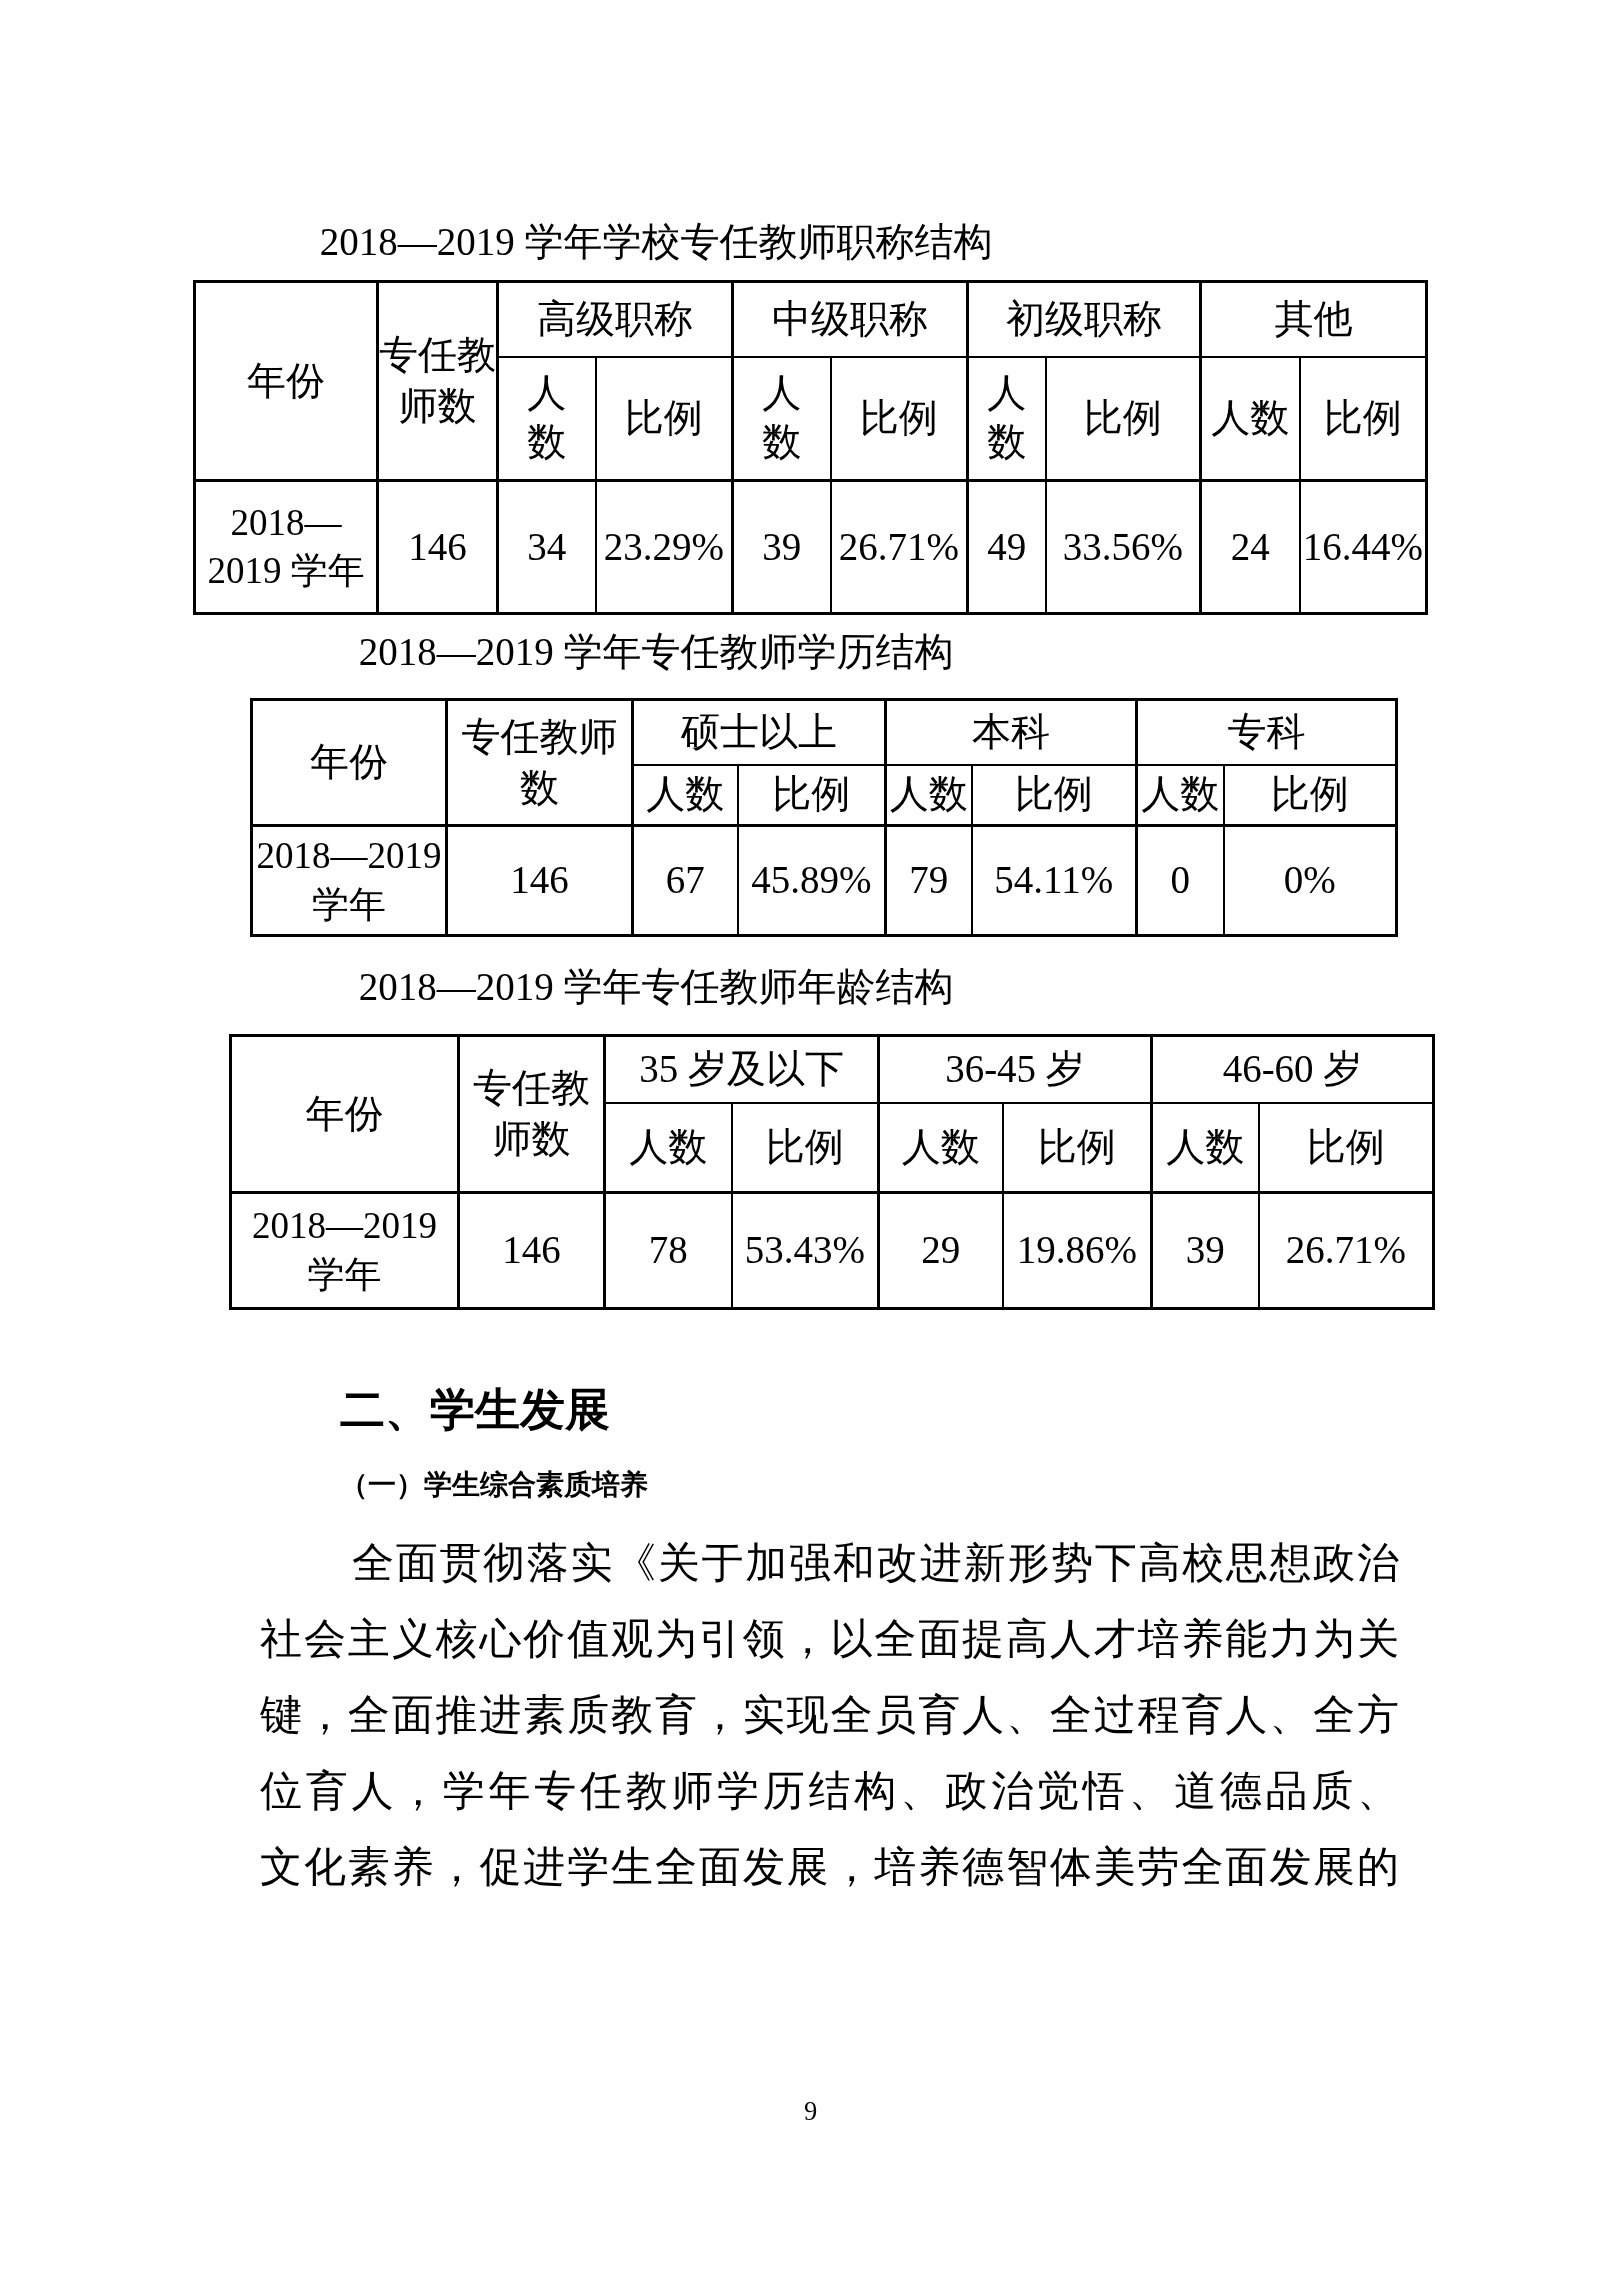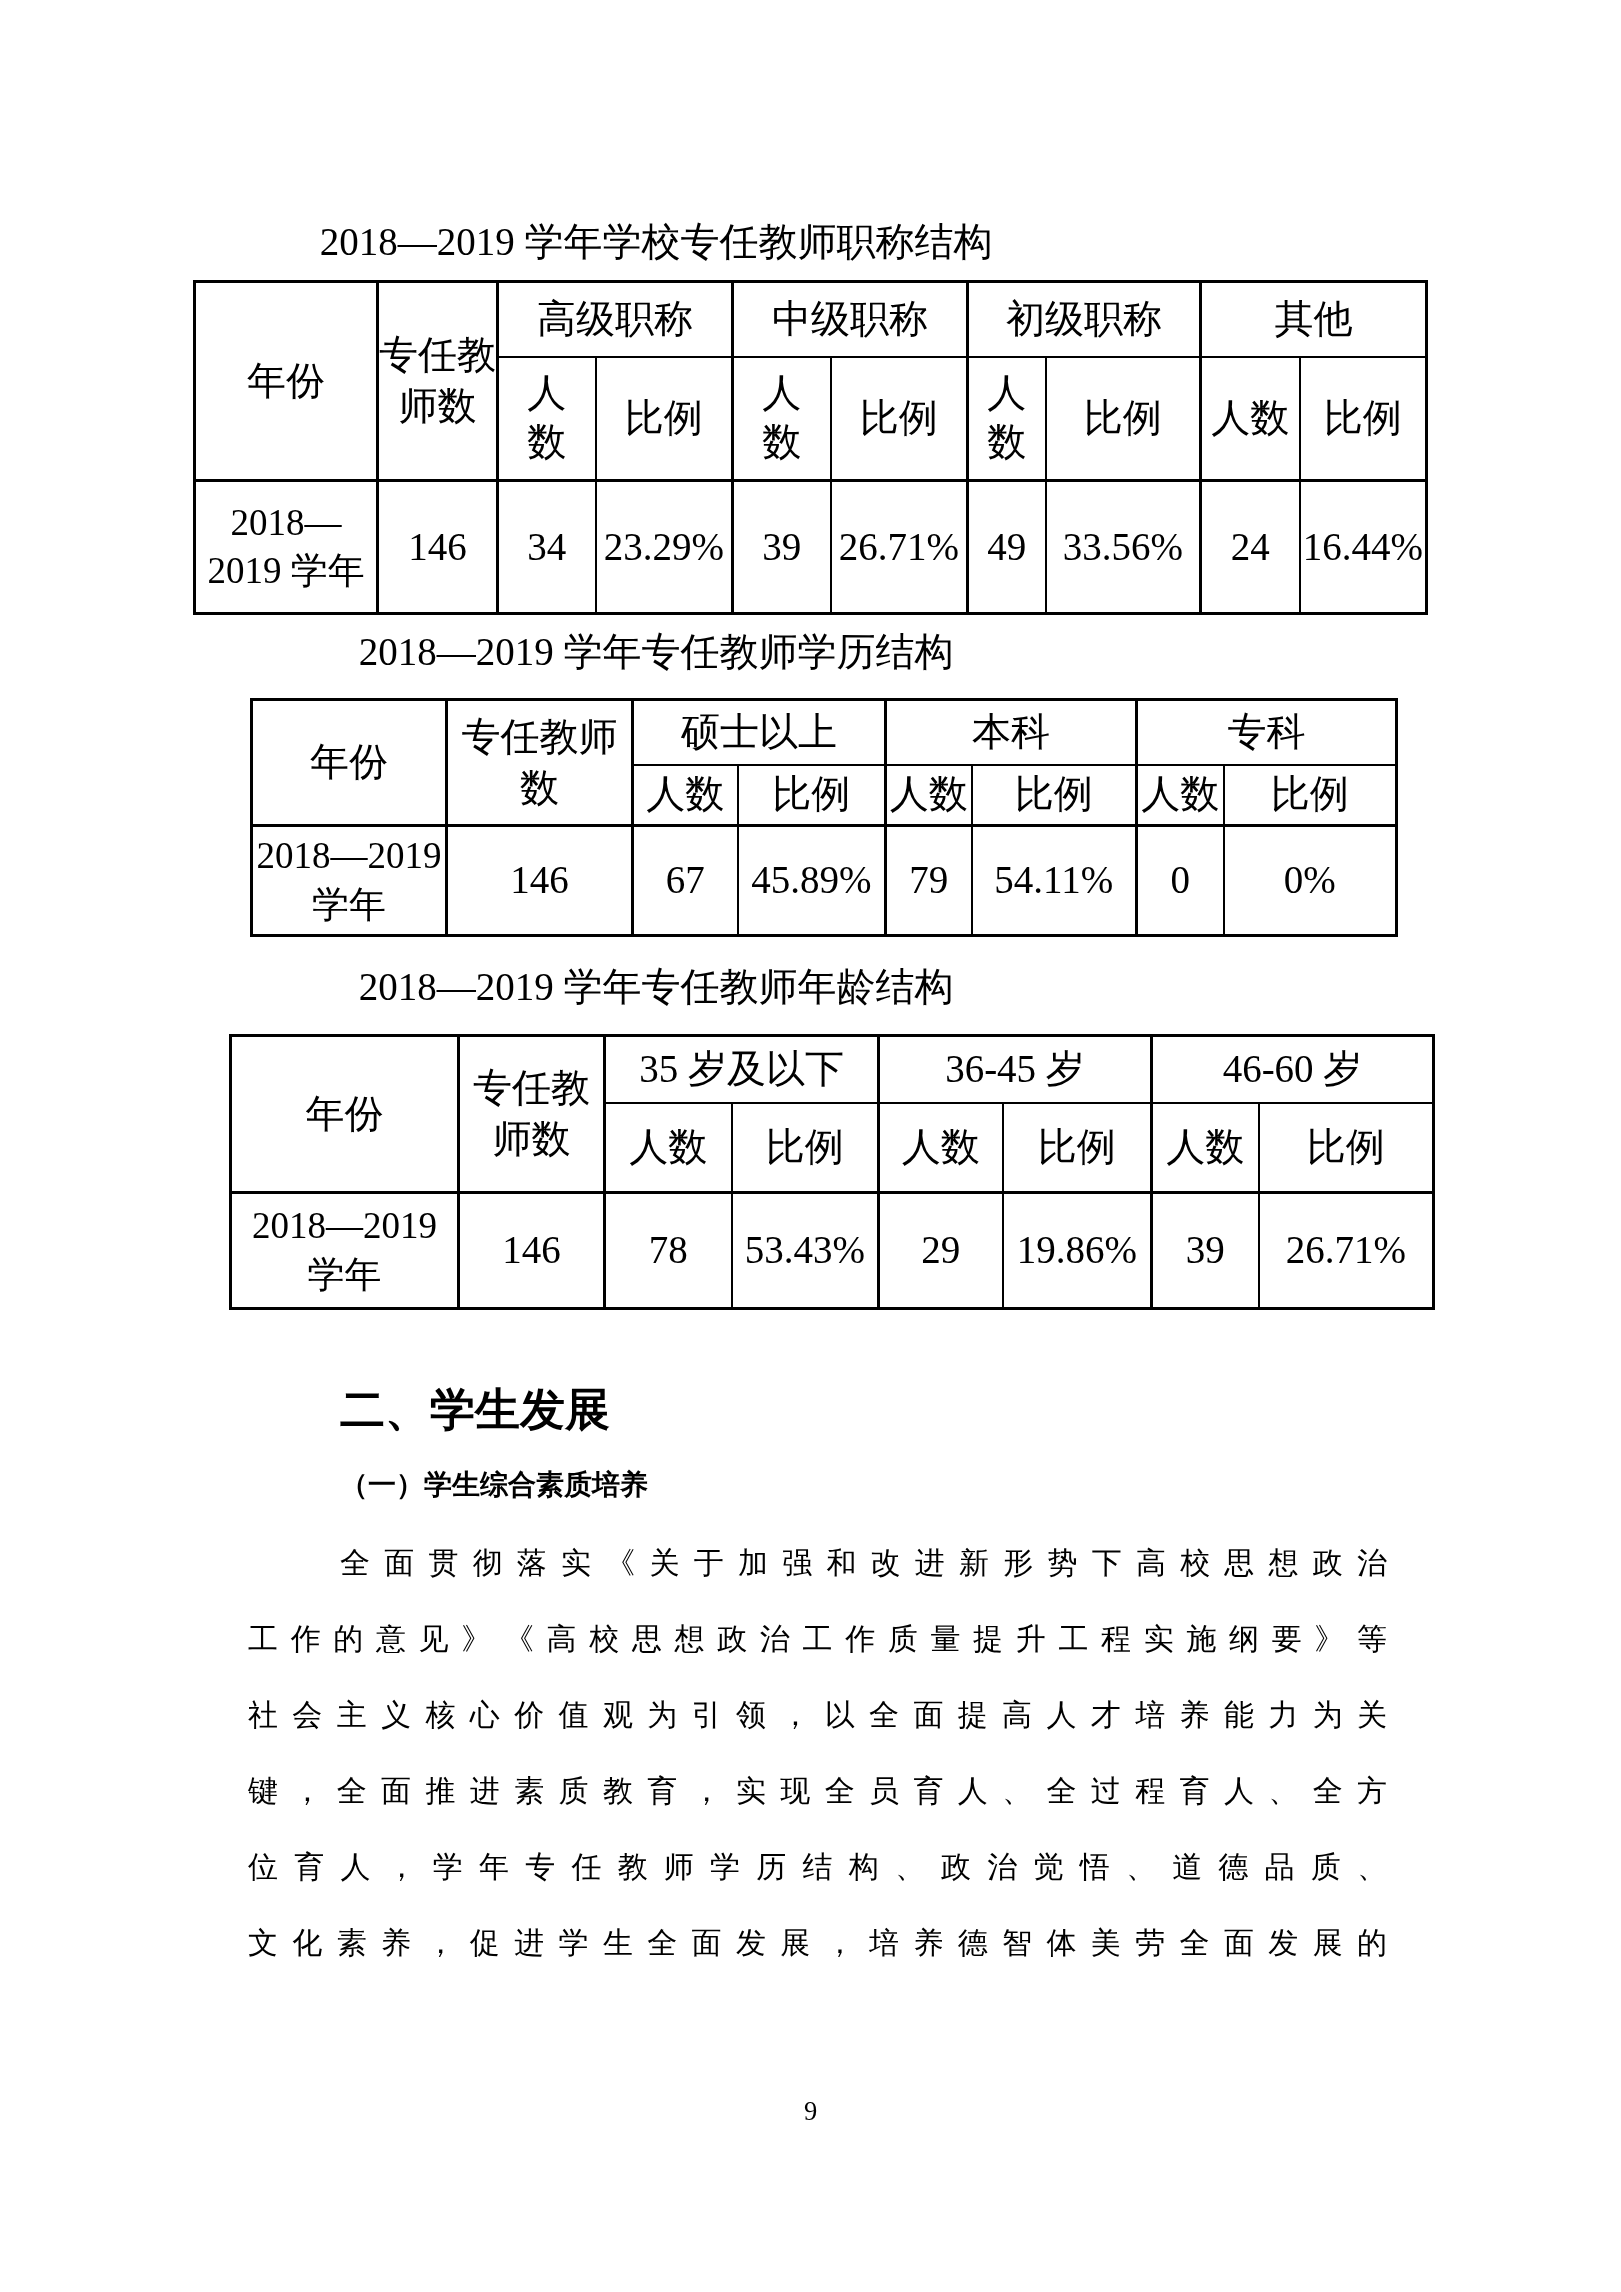--- a/index.html
+++ b/index.html
@@ -28,22 +28,22 @@
   
   .gb { border-left-width:3.9px !important; }
   td.year { font-size:37px; line-height:1.3;margin-top:15px; }
   
   .stack { display:inline-block; width:43px; line-height:1.25; }
   .section-heading {
     position:absolute; font-family:"Liberation Sans","DejaVu Sans",sans-serif;
     font-weight:700; white-space:nowrap;
   }
   .para {
-    position:absolute; left:248px; top:1525px; width:1139px;
-    font-size:30px; line-height:76px;
+    position:absolute; left:260px; top:1525px; width:1139px;
+    font-size:42px; line-height:76px;
   }
   .para-line {
     text-align:justify; text-align-last:justify; box-sizing:border-box; width:100%;
     white-space:normal;
   }
   .para-line.first { padding-left:92px; }
   .page-number {
     position:absolute; left:0; top:2096px; width:1621px; text-align:center;
     font-size:26.5px;
   }
@@ -185,21 +185,20 @@
       </tr>
     </tbody>
   </table>
 
   <div class="section-heading" style="left:340px; top:1380px; font-size:45px; line-height:59px;">二、学生发展</div>
 
   <div class="section-heading" style="left:340px; top:1457px; font-size:28px; line-height:55px;">（一）学生综合素质培养</div>
 
   <div class="para">
     <div class="para-line first">全面贯彻落实《关于加强和改进新形势下高校思想政治</div>
-    <div class="para-line">工作的意见》《高校思想政治工作质量提升工程实施纲要》等</div>
     <div class="para-line">社会主义核心价值观为引领，以全面提高人才培养能力为关</div>
     <div class="para-line">键，全面推进素质教育，实现全员育人、全过程育人、全方</div>
     <div class="para-line">位育人，学年专任教师学历结构、政治觉悟、道德品质、</div>
     <div class="para-line">文化素养，促进学生全面发展，培养德智体美劳全面发展的</div>
   </div>
 
   <div class="page-number">9</div>
 
 </div>
 

